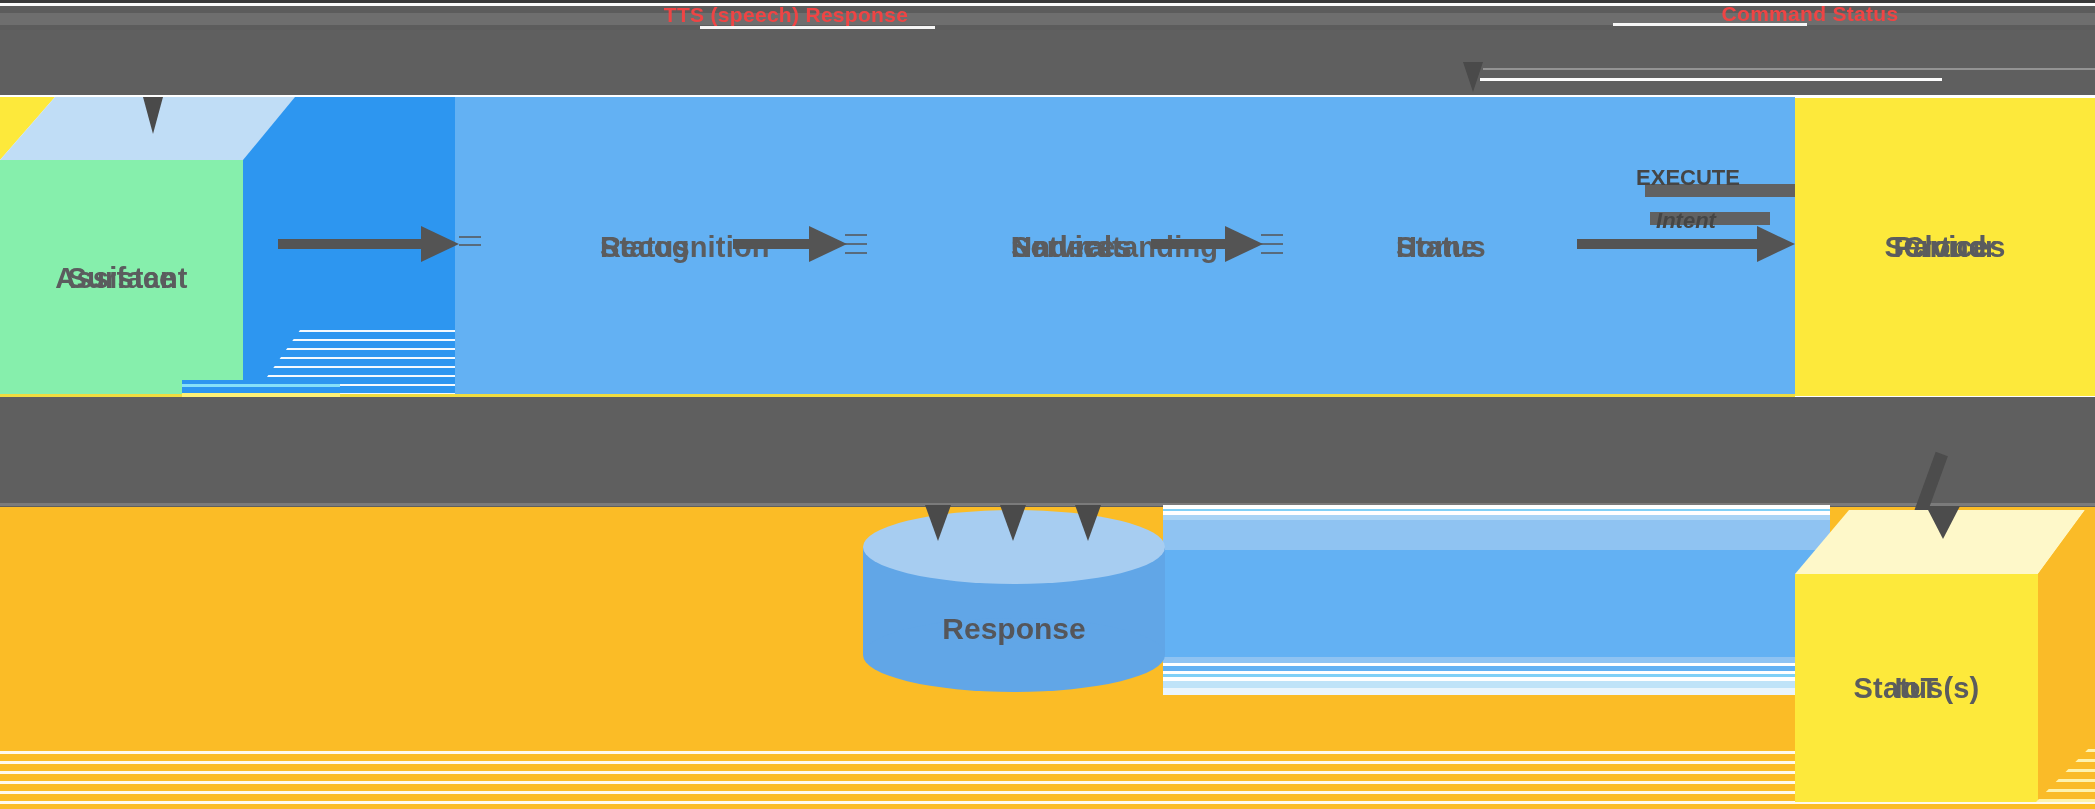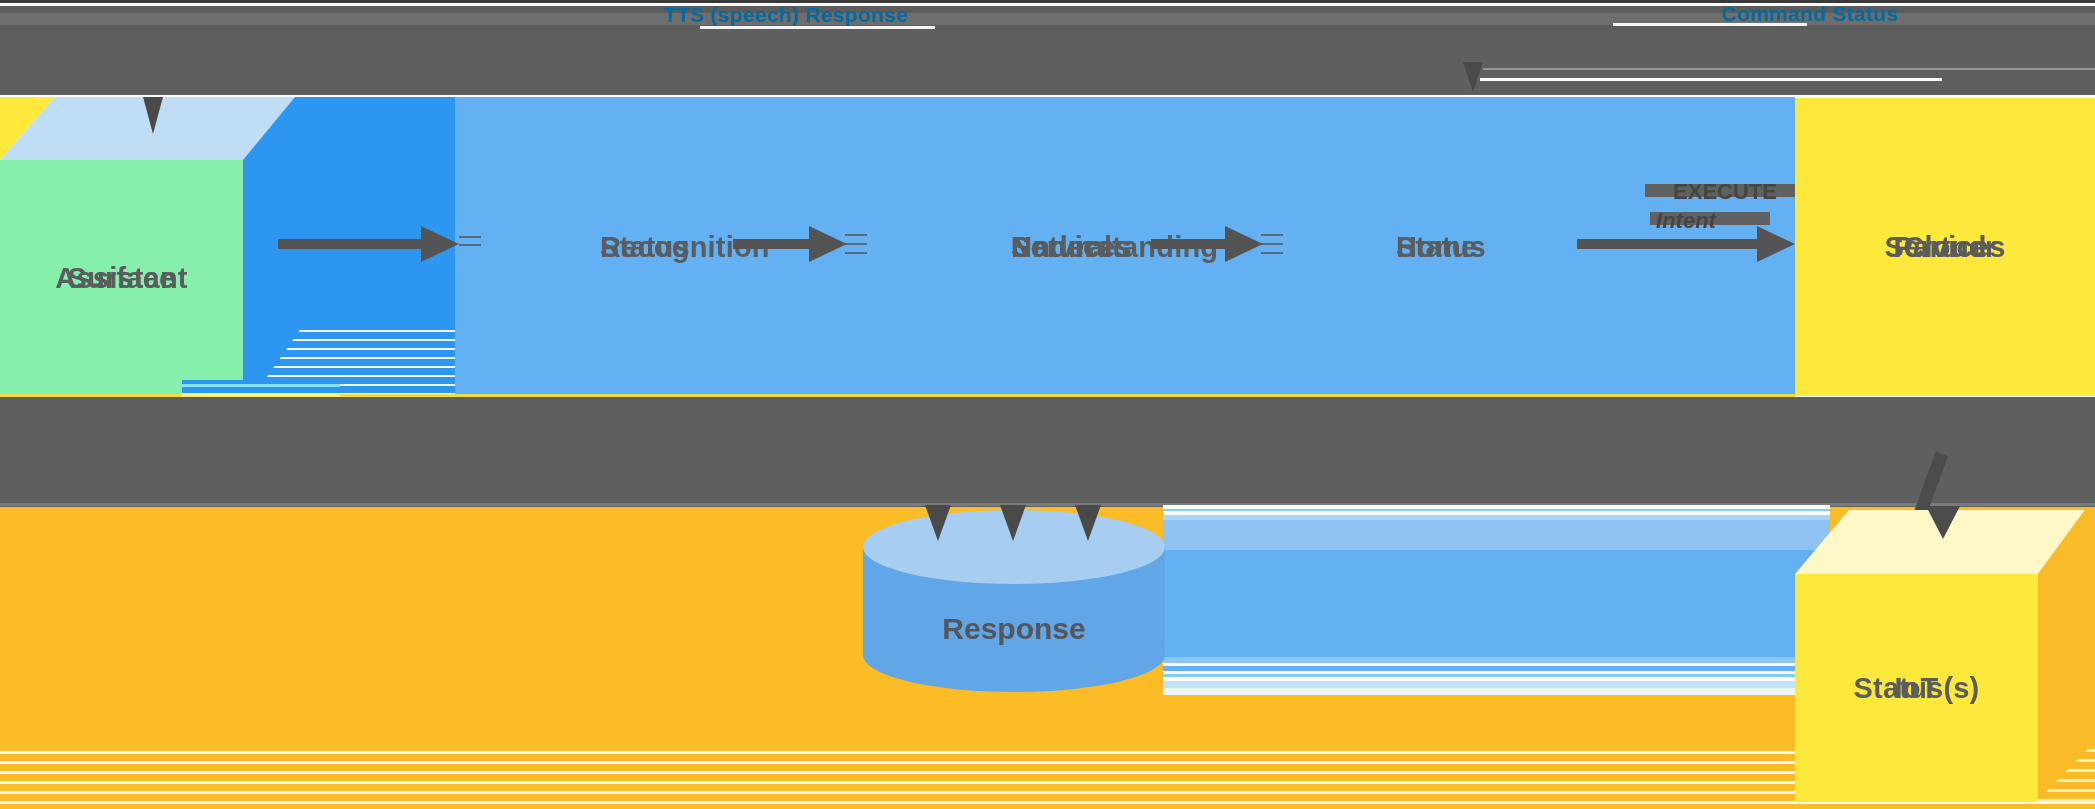--- a/index.html
+++ b/index.html
@@ -18,21 +18,21 @@
   .gray-band1{left:0;top:30px;width:2095px;height:65px;background:#5F5F5F;}
   .band1-faint-line{left:1483px;top:68px;width:612px;height:2px;background:#939393;}
   .band1-white-line{left:1480px;top:78px;width:462px;height:3px;background:#FCFCFC;}
   .band1-notch{left:1463px;top:62px;width:20px;height:30px;background:#4A4A4A;
     clip-path:polygon(0 0,100% 0,50% 100%);}
   .gray-band2{left:0;top:397px;width:2095px;height:110px;background:#5F5F5F;}
   .band2-light-line{left:0;top:503px;width:2095px;height:3px;background:#7B7B7B;}
   .yellow-underline{left:0;top:394px;width:1795px;height:3px;background:#F0DC40;}
 
   
-  .top-label{top:3px;transform:translateX(-50%);font-size:21px;font-weight:700;color:#0369a1;
+  .top-label{top:3px;transform:translateX(-50%);font-size:21px;font-weight:700;color:#ef4444;
     white-space:nowrap;letter-spacing:.3px;}
   .tts-label{left:786px;}
   .cmd-label{left:1810px;top:2px;}
   .tts-underline{left:700px;top:26px;width:235px;height:3px;background:#F5F5F5;}
   .cmd-underline{left:1613px;top:23px;width:194px;height:3px;background:#F5F5F5;}
 
   
   .yellow-wedge{left:0;top:97px;width:55px;height:63px;background:#FDE93B;
     clip-path:polygon(0 0,100% 0,0 100%);}
   .gap-bright-blue{left:243px;top:97px;width:212px;height:300px;background:#2D96F0;}
@@ -177,21 +177,21 @@
   <div class="arrow-head" style="left:1225px;"></div>
   <div class="head-streak" style="left:1261px;top:234px;"></div>
   <div class="head-streak" style="left:1261px;top:243px;"></div>
   <div class="head-streak" style="left:1261px;top:252px;"></div>
 
   <div class="arrow-stem" style="left:1577px;width:182px;"></div>
   <div class="arrow-head" style="left:1757px;"></div>
 
   <div class="exec-streak" style="left:1645px;top:184px;width:150px;"></div>
   <div class="exec-streak" style="left:1650px;top:212px;width:120px;"></div>
-  <div class="exec-label" style="left:1688px;top:179px;margin-left:37px;">EXECUTE</div>
+  <div class="exec-label" style="left:1688px;top:165px;">EXECUTE</div>
   <div class="exec-label" style="left:1686px;top:208px;font-style:italic;">Intent</div>
 
   <div class="gray-band2"></div>
   <div class="band2-light-line"></div>
 
   <div class="streak-band"></div>
   <div class="cyl-body"></div>
   <div class="cyl-bottom"></div>
   <div class="cyl-top"></div>
   <div class="homegraph-label">Response</div>

